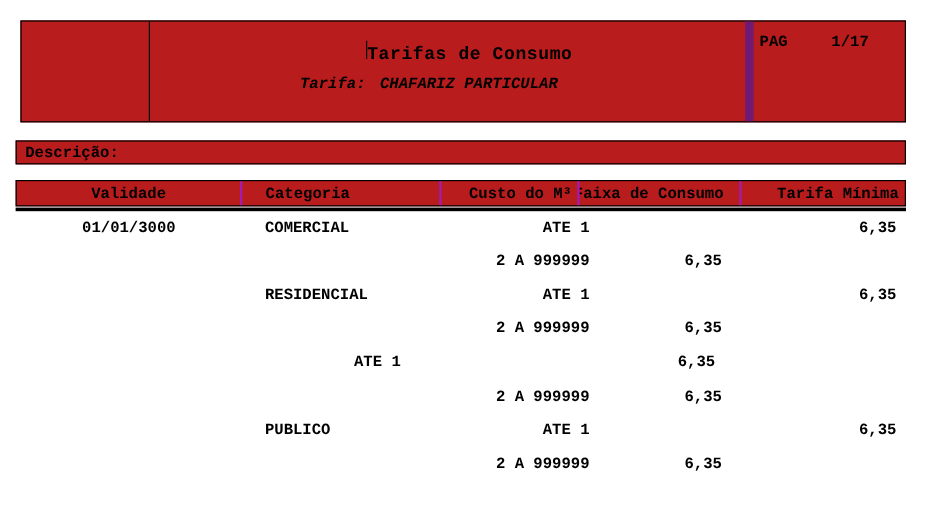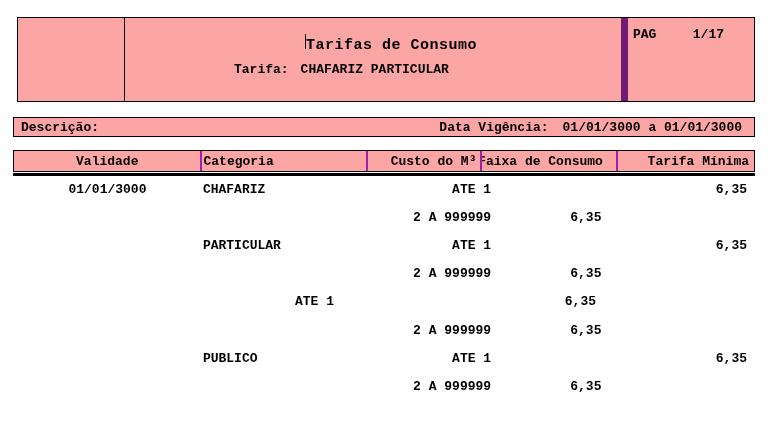--- a/index.html
+++ b/index.html
@@ -1,46 +1,46 @@
 <!DOCTYPE html>
 <html><head>
 <meta charset="utf-8">
 <style>
   html,body{margin:0;padding:0;background:#fff;}
   #page{
     position:relative;width:783px;height:422px;background:#fff;
     font-family:"Liberation Mono","DejaVu Sans Mono",monospace;
     font-weight:700;color:#000;font-size:13px;overflow:hidden;
   }
-  .box{position:absolute;border:1px solid #000;box-sizing:border-box;background:#fca5a5;}
+  .box{position:absolute;border:1px solid #000;box-sizing:border-box;background:#b91c1c;}
 
   
   #header-box{left:17px;top:17px;width:738px;height:85px;}
   #logo-cell{position:absolute;left:0;top:0;width:107px;height:100%;border-right:1px solid #000;box-sizing:border-box;}
   #pag-cell{position:absolute;right:0;top:0;width:133px;height:100%;border-left:7px solid #701a75;box-sizing:border-box;}
   #pag-row1{position:absolute;left:5px;right:30px;top:9px;display:flex;justify-content:space-between;}
   #pag-row2{position:absolute;left:0;right:0;top:27px;text-align:center;}
   #pag-row3{position:absolute;left:0;right:0;top:45px;text-align:center;}
   #report-title{position:absolute;left:288px;top:19px;font-size:15px;letter-spacing:.5px;white-space:nowrap;}
   #text-cursor{position:absolute;left:287px;top:16px;width:1px;height:15px;background:#000;}
-  #report-subtitle{position:absolute;left:216px;top:44px;white-space:nowrap;}
+  #report-subtitle{position:absolute;left:232px;top:44px;white-space:nowrap;font-style:italic;}
   #report-subtitle .gap{display:inline-block;width:12px;}
 
   
   #desc-bar{left:13px;top:117px;width:742px;height:20px;display:flex;align-items:center;justify-content:space-between;}
   #desc-label{padding-left:7px;}
   #vig-group{margin-left:auto;padding-right:12px;display:flex;}
   #vig-group .gap{display:inline-block;width:14px;}
 
   
   #thead{left:13px;top:150px;width:742px;height:22px;display:flex;}
   .h-cell{box-sizing:border-box;border-right:2px solid #a21caf;display:flex;align-items:center;white-space:nowrap;overflow:hidden;}
   .h-cell:last-child{border-right:none;}
   .c0{width:194px;justify-content:center;text-align:center;}
-  .c1{width:170px;justify-content:flex-start;padding-left:1px;text-align:left;}
+  .c1{width:170px;justify-content:flex-start;padding-left:19px;text-align:left;}
   .c2{width:139px;justify-content:flex-end;padding-right:13px;text-align:right;}
   .c3{width:118px;justify-content:flex-end;padding-right:4px;text-align:right;}
   .c4{width:140px;justify-content:flex-end;padding-right:5px;text-align:right;}
   #heavy-rule{position:absolute;left:13px;top:173px;width:742px;height:3px;background:#000;}
 
   #table-body .t-row{position:absolute;left:13px;width:742px;height:20px;display:flex;align-items:center;}
   .t-cell{box-sizing:border-box;white-space:nowrap;overflow:hidden;display:flex;align-items:center;text-align:center;}
   .t-cell.c2{padding-right:12px;}
   .t-cell.c3{padding-right:17px;}
   .t-cell.c4{padding-right:8px;}
@@ -62,54 +62,49 @@
     <div id="pag-cell">
       <div id="pag-row1">
         <span>PAG</span>
         <span>1/17</span>
       </div>
     </div>
   </div>
 
   <div class="box" id="desc-bar">
     <span id="desc-label">Descrição:</span>
-    <span id="vig-group">
-      <span>Data Vigência:</span>
-        <span class="gap"></span>
-        <span>01/01/3000 a 01/01/3000</span>
-    </span>
   </div>
 
   <div class="box" id="thead">
     <div class="h-cell c0">Validade</div>
     <div class="h-cell c1">Categoria</div>
     <div class="h-cell c3">Custo do M³</div>
     <div class="h-cell c2">Faixa de Consumo</div>
     <div class="h-cell c4">Tarifa Mínima</div>
   </div>
   <div id="heavy-rule"></div>
 
   <div id="table-body">
       <div class="t-row" style="top: 179px;">
         <div class="t-cell c0">01/01/3000</div>
-        <div class="t-cell c1">CHAFARIZ</div>
+        <div class="t-cell c1">COMERCIAL</div>
         <div class="t-cell c2">ATE 1</div>
         <div class="t-cell c3"></div>
         <div class="t-cell c4">6,35</div>
       </div>
       <div class="t-row" style="top: 207.2px;">
         <div class="t-cell c0"></div>
         <div class="t-cell c1"></div>
         <div class="t-cell c2">2 A 999999</div>
         <div class="t-cell c3">6,35</div>
         <div class="t-cell c4"></div>
       </div>
       <div class="t-row" style="top: 235.4px;">
         <div class="t-cell c0"></div>
-        <div class="t-cell c1">PARTICULAR</div>
+        <div class="t-cell c1">RESIDENCIAL</div>
         <div class="t-cell c2">ATE 1</div>
         <div class="t-cell c3"></div>
         <div class="t-cell c4">6,35</div>
       </div>
       <div class="t-row" style="top: 263.6px;">
         <div class="t-cell c0"></div>
         <div class="t-cell c1"></div>
         <div class="t-cell c2">2 A 999999</div>
         <div class="t-cell c3">6,35</div>
         <div class="t-cell c4"></div>

